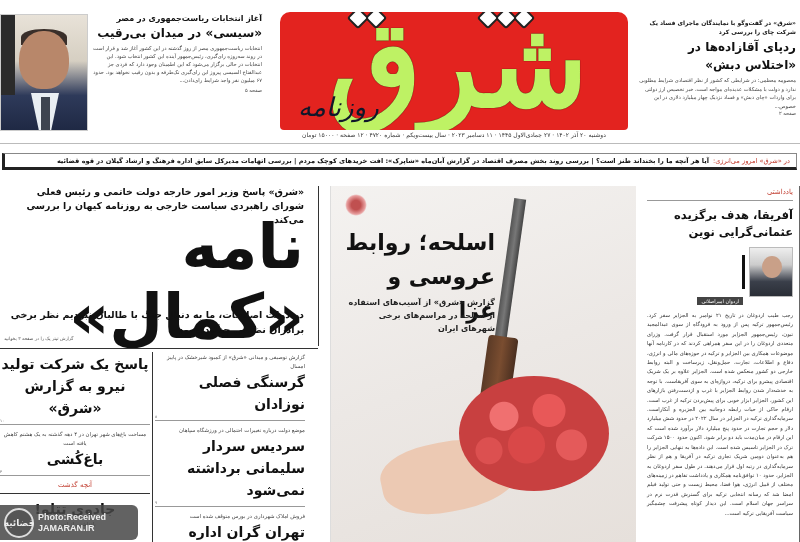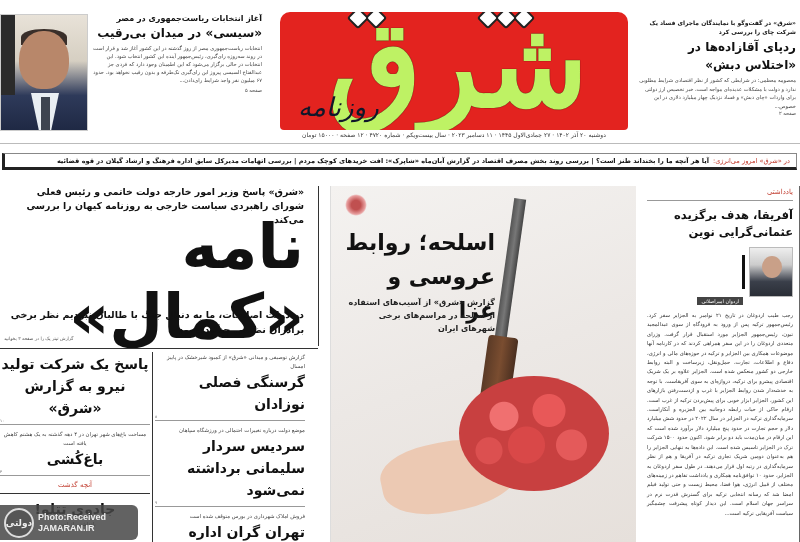--- a/index.html
+++ b/index.html
@@ -161,21 +161,21 @@
   <div class="h-small">موضع دولت درباره تغییرات احتمالی در ورزشگاه سپاهان</div>
   <div class="h-big">سردیس سردار سلیمانی برداشته نمی‌شود</div>
   <div class="sep">
       <span class="num">۹</span>
     </div>
   <div class="h-small">فروش املاک شهرداری در بورس متوقف شده است</div>
   <div class="h-big">تهران گران اداره می‌شود؟</div>
 </div>
 
 <div class="abs watermark">
-  <div class="wm-logo">دولتی</div>
+  <div class="wm-logo">قضائیه</div>
   <div class="wm-text">
     <div>Photo:Received</div>
     <div>JAMARAN.IR</div>
   </div>
 </div>
 
 <div class="abs photo-center">
   <div class="flower-top"></div>
   <div class="rifle-barrel"></div>
   <div class="rifle-stock"></div>

